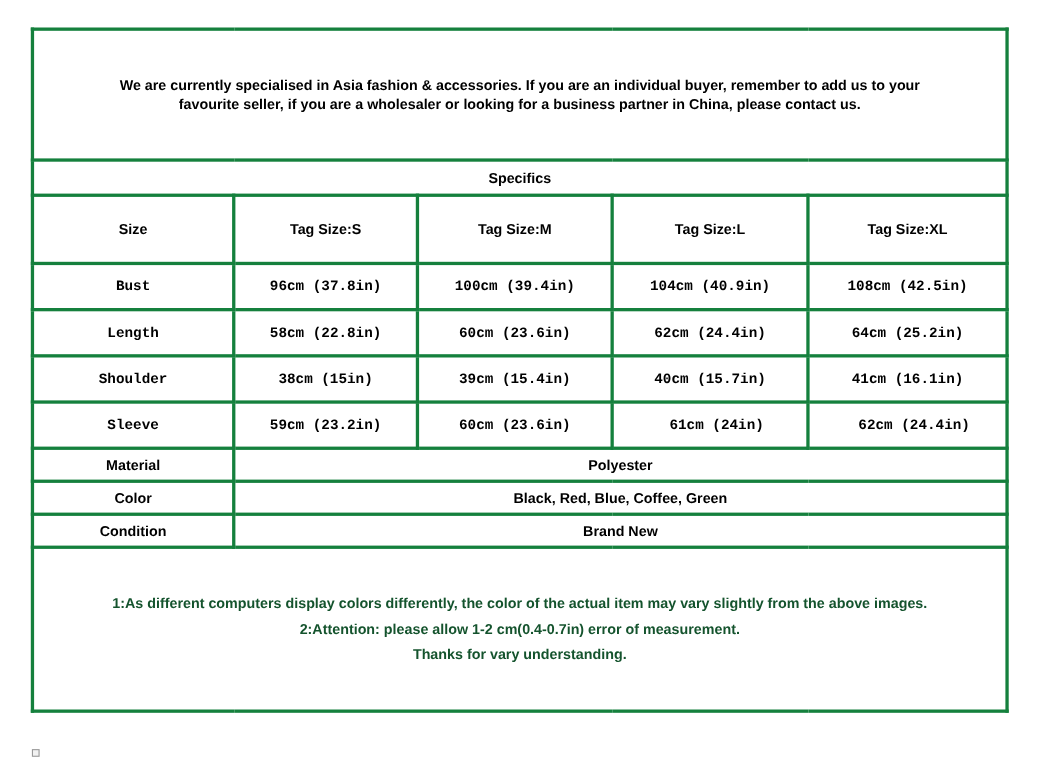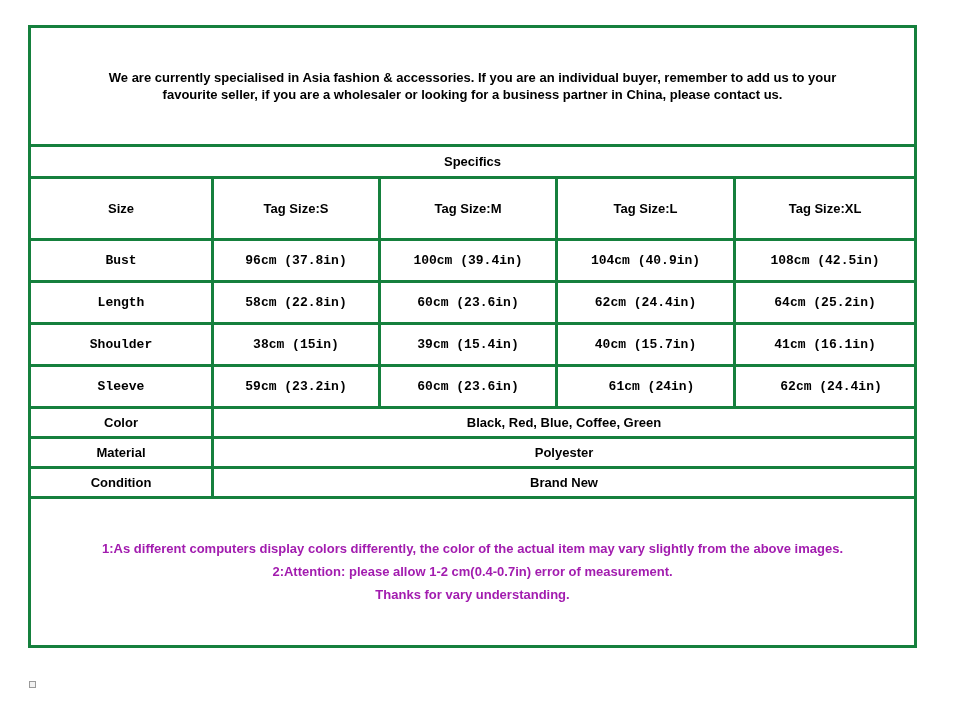--- a/index.html
+++ b/index.html
@@ -56,21 +56,21 @@
   td.val.center {
     text-align: center;
     padding-left: 12px;
   }
   td.attr-val {
     text-align: center;
   }
   td.footer-cell {
     text-align: left;
     padding: 0 3px;
-    color: #a21caf;
+    color: #14532d;
   }
   td.footer-cell p {
     margin: 0 0 7px 0;
     line-height: 16px;
     font-size: 13px;
     white-space: nowrap;
   }
   td.footer-cell p:last-child { margin-bottom: 0; }
 
   .broken-img {
@@ -142,27 +142,27 @@
 
     <tr class="meas-row">
       <td>Sleeve</td>
       <td class="val">59cm (23.2in)</td>
       <td class="val">60cm (23.6in)</td>
       <td class="val center">61cm (24in)</td>
       <td class="val center">62cm (24.4in)</td>
     </tr>
 
     <tr class="attr-row">
-      <td>Color</td>
-      <td colspan="4" class="attr-val">Black, Red, Blue, Coffee, Green</td>
+      <td>Material</td>
+      <td colspan="4" class="attr-val">Polyester</td>
     </tr>
 
     <tr class="attr-row">
-      <td>Material</td>
-      <td colspan="4" class="attr-val">Polyester</td>
+      <td>Color</td>
+      <td colspan="4" class="attr-val">Black, Red, Blue, Coffee, Green</td>
     </tr>
 
 
     <tr class="attr-row">
       <td>Condition</td>
       <td colspan="4" class="attr-val">Brand New</td>
     </tr>
 
     <tr class="footer-row">
       <td colspan="5" class="footer-cell">

